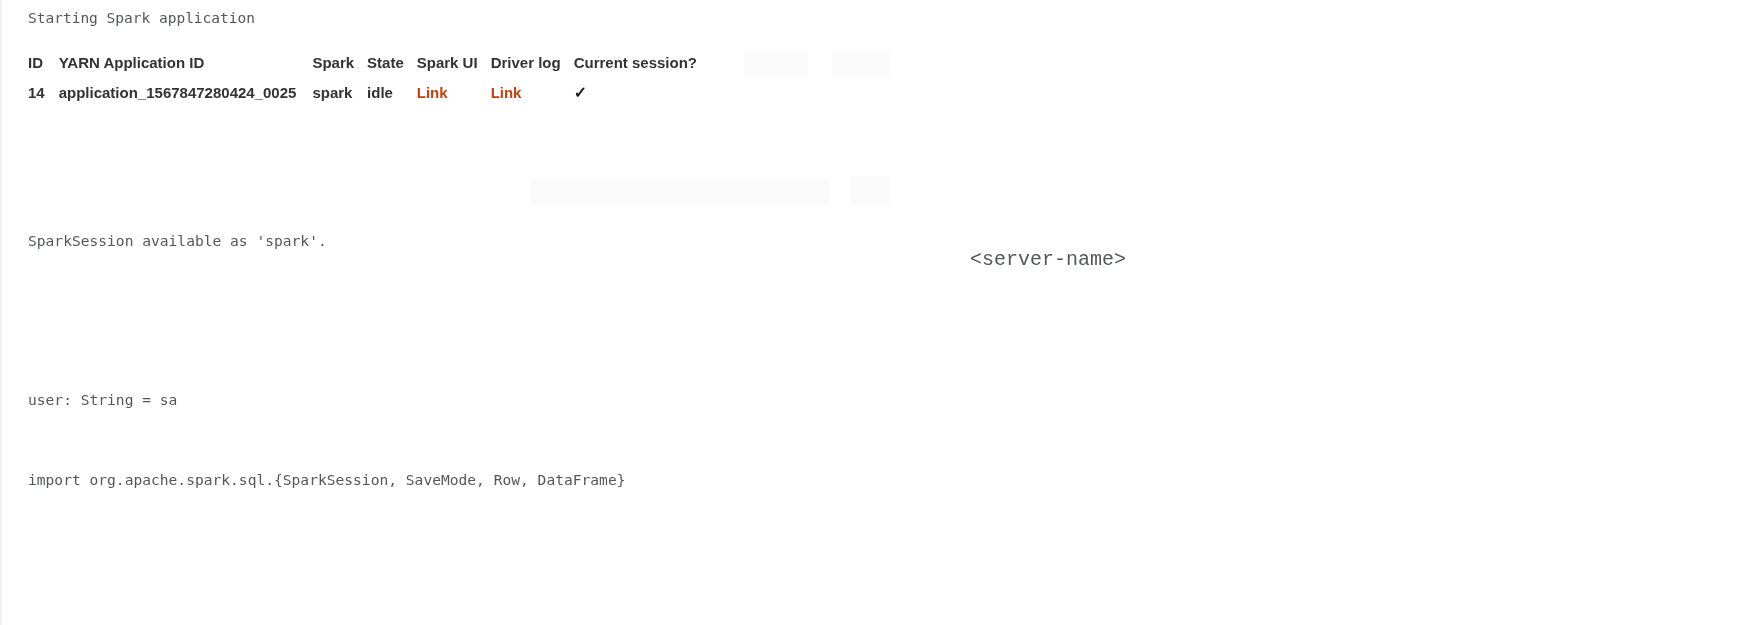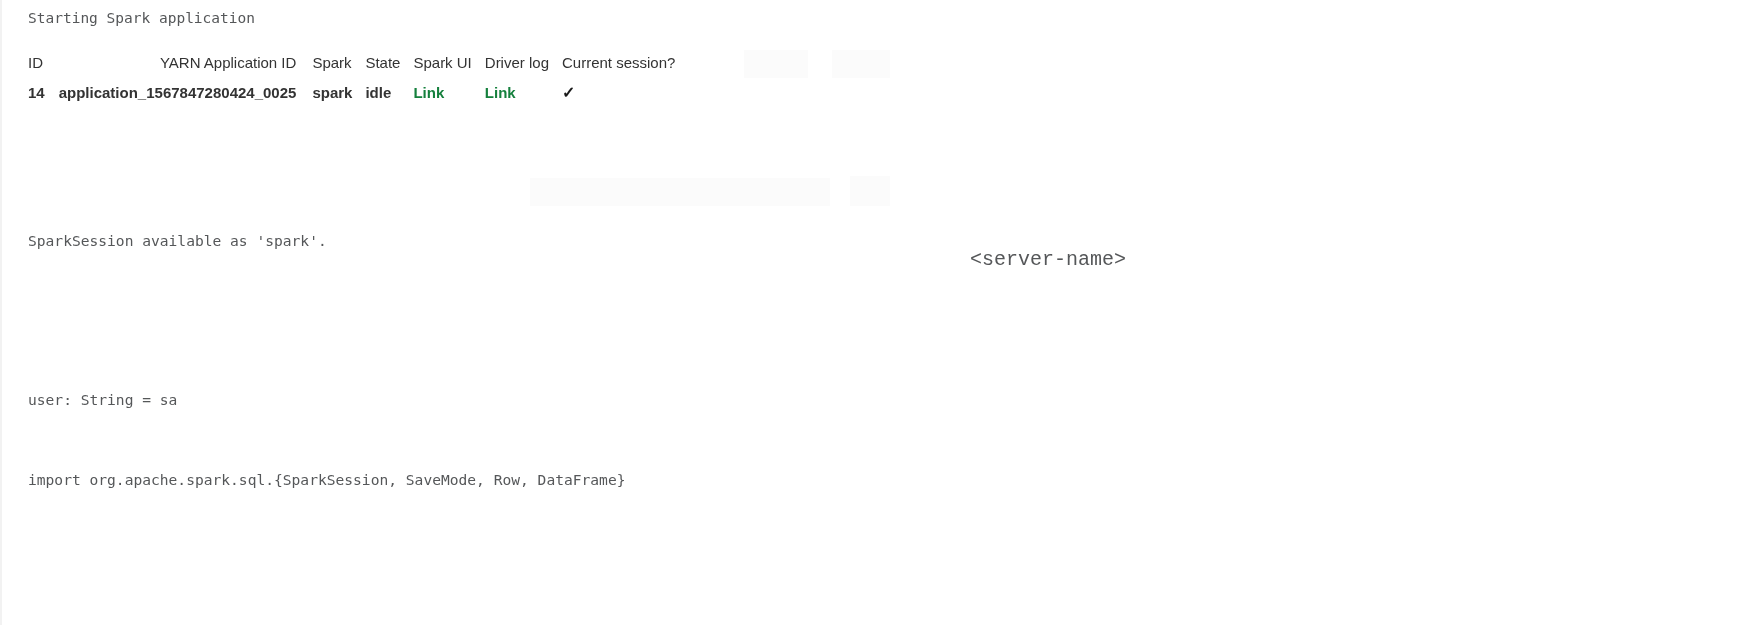--- a/index.html
+++ b/index.html
@@ -42,40 +42,40 @@
   
   .session-table {
     position: absolute;
     left: 26px;
     top: 48px;
     border-collapse: collapse;
     font-family: "Liberation Sans", sans-serif;
   }
   .session-table th {
     font-size: 15px;
-    font-weight: normal;
+    font-weight: bold;
     color: #333333;
     text-align: left;
     padding: 6px 13px 6px 0;
     white-space: nowrap;
   }
   .session-table td {
     font-size: 15px;
     font-weight: bold;
     color: #333333;
     text-align: left;
     padding: 7px 13px 7px 0;
     white-space: nowrap;
   }
   .session-table th.col-id,
   .session-table td.col-id { padding-right: 14px; }
   .session-table th.col-appid,
-  .session-table td.col-appid { padding-right: 16px; text-align: right; }
+  .session-table td.col-appid { padding-right: 16px; }
   .session-table a.link {
-    color: #15803d;
+    color: #c2410c;
     text-decoration: none;
   }
   .check-mark {
     color: #1a1a1a;
     font-size: 16px;
     line-height: 1;
   }
 
   
   .ghost {

